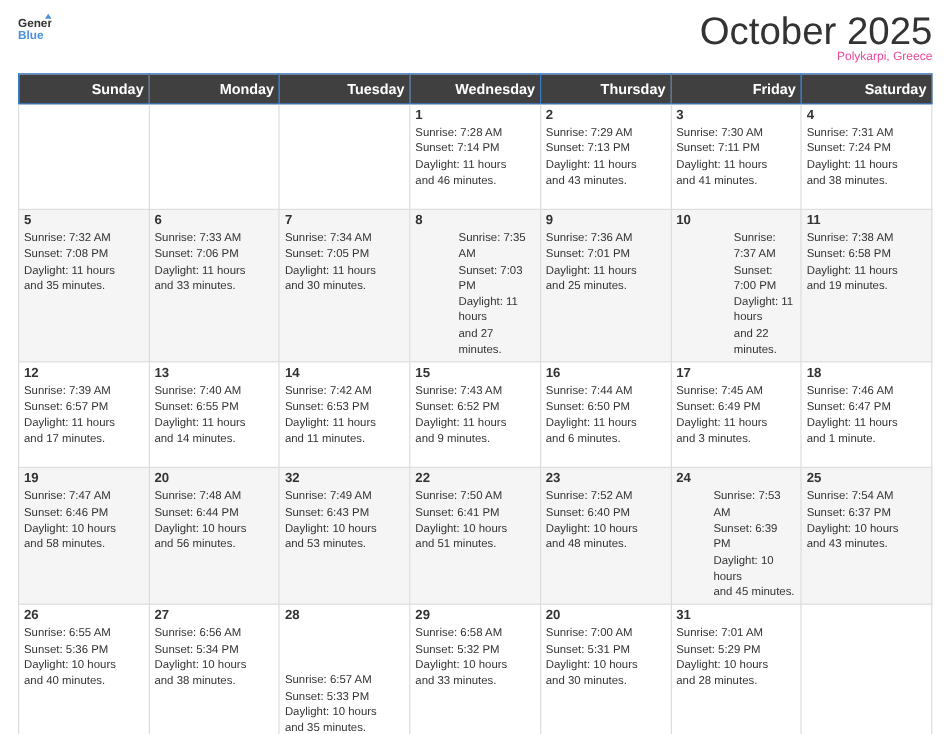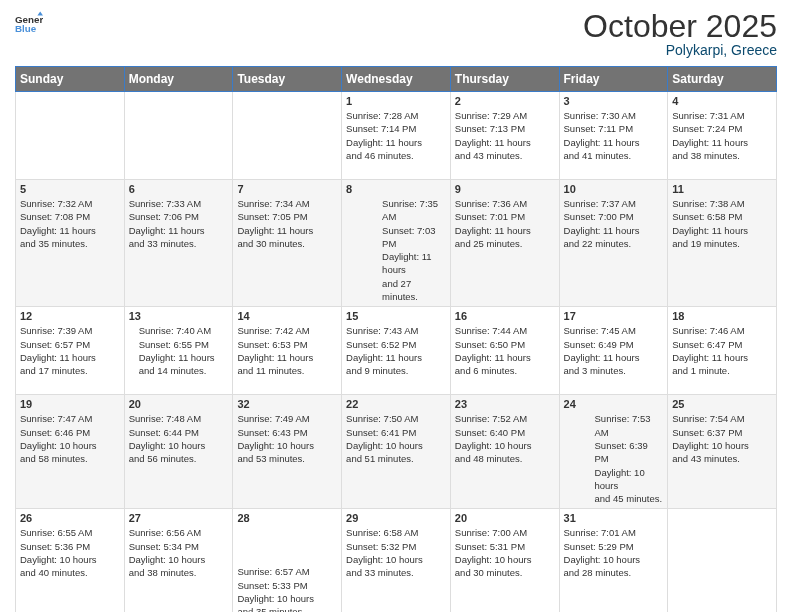--- a/index.html
+++ b/index.html
@@ -35,37 +35,37 @@
     .title-block {
       text-align: right;
     }
     .month-title {
       font-size: 32px;
       font-weight: normal;
       color: #333;
       line-height: 1;
     }
     .location {
-      font-size: 14px;
-      color: #0c4a6e;
+      font-size: 10px;
+      color: #ec4899;
     }
     .calendar {
       flex: 1;
       border: 1px solid #ccc;
       border-collapse: collapse;
       width: 100%;
       table-layout: fixed;
     }
     .calendar th {
-      background-color: #737373;
+      background-color: #404040;
       color: #fff;
       font-size: 12px;
       font-weight: bold;
       padding: 5px 4px;
-      text-align: left;
+      text-align: right;
       border: 1px solid #3a7bc8;
     }
     .calendar td {
       border: 1px solid #ddd;
       vertical-align: top;
       padding: 3px 4px;
       font-size: 9.5px;
       color: #333;
       height: 88px;
     }
@@ -185,21 +185,21 @@
           </td>
           <td>
             <span class="day-num">9</span>
             <div class="cell-content" style="white-space: pre-line;">Sunrise: 7:36 AM
 Sunset: 7:01 PM
 Daylight: 11 hours
 and 25 minutes.</div>
           </td>
           <td>
             <span class="day-num">10</span>
-            <div class="cell-content" style="white-space: pre-line;">Sunrise: 7:37 AM
+            <div class="cell-content" style="white-space: pre-line; margin-left: 48px;">Sunrise: 7:37 AM
 Sunset: 7:00 PM
 Daylight: 11 hours
 and 22 minutes.</div>
           </td>
           <td>
             <span class="day-num">11</span>
             <div class="cell-content" style="white-space: pre-line;">Sunrise: 7:38 AM
 Sunset: 6:58 PM
 Daylight: 11 hours
 and 19 minutes.</div>
@@ -208,21 +208,21 @@
         <tr>
           <td>
             <span class="day-num">12</span>
             <div class="cell-content" style="white-space: pre-line;">Sunrise: 7:39 AM
 Sunset: 6:57 PM
 Daylight: 11 hours
 and 17 minutes.</div>
           </td>
           <td>
             <span class="day-num">13</span>
-            <div class="cell-content" style="white-space: pre-line; margin-left: 10px;">Sunrise: 7:40 AM
+            <div class="cell-content" style="white-space: pre-line;">Sunrise: 7:40 AM
 Sunset: 6:55 PM
 Daylight: 11 hours
 and 14 minutes.</div>
           </td>
           <td>
             <span class="day-num">14</span>
             <div class="cell-content" style="white-space: pre-line;">Sunrise: 7:42 AM
 Sunset: 6:53 PM
 Daylight: 11 hours
 and 11 minutes.</div>

